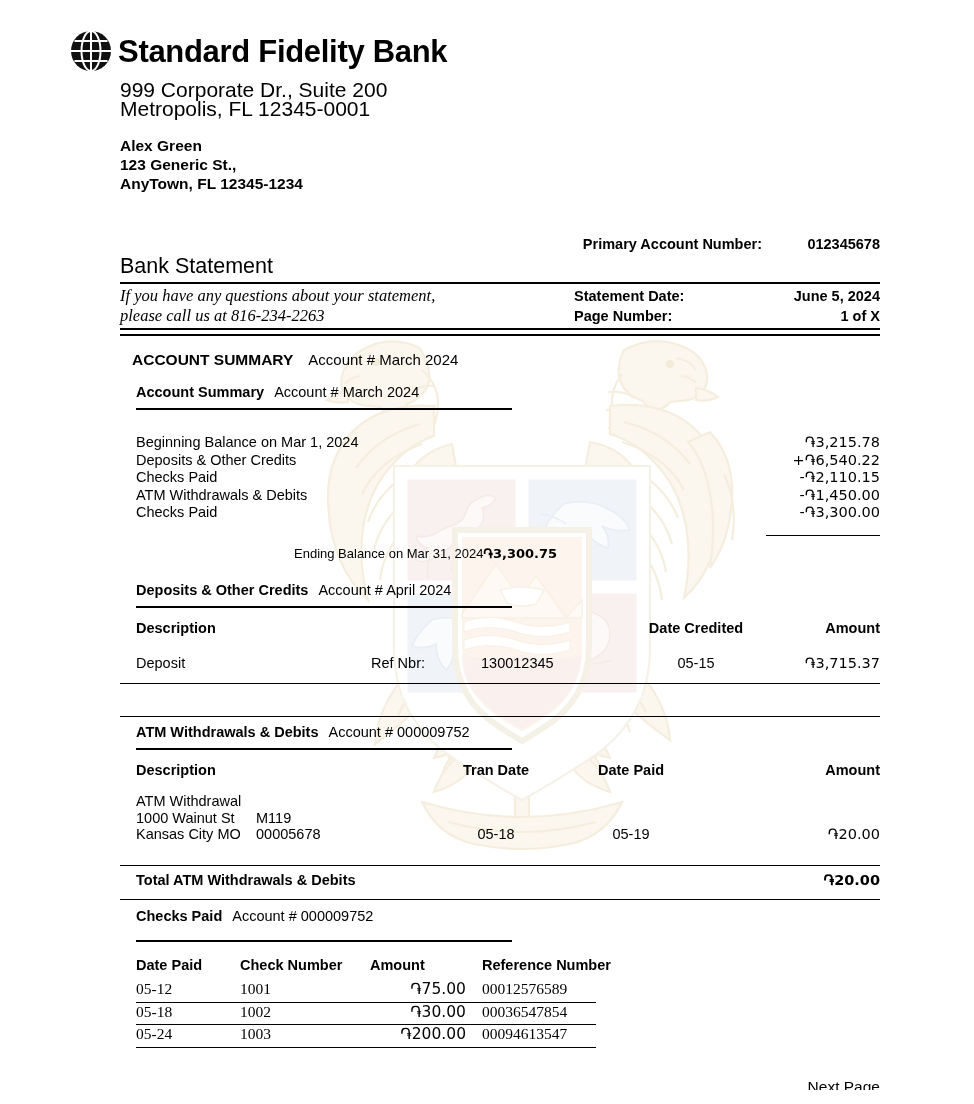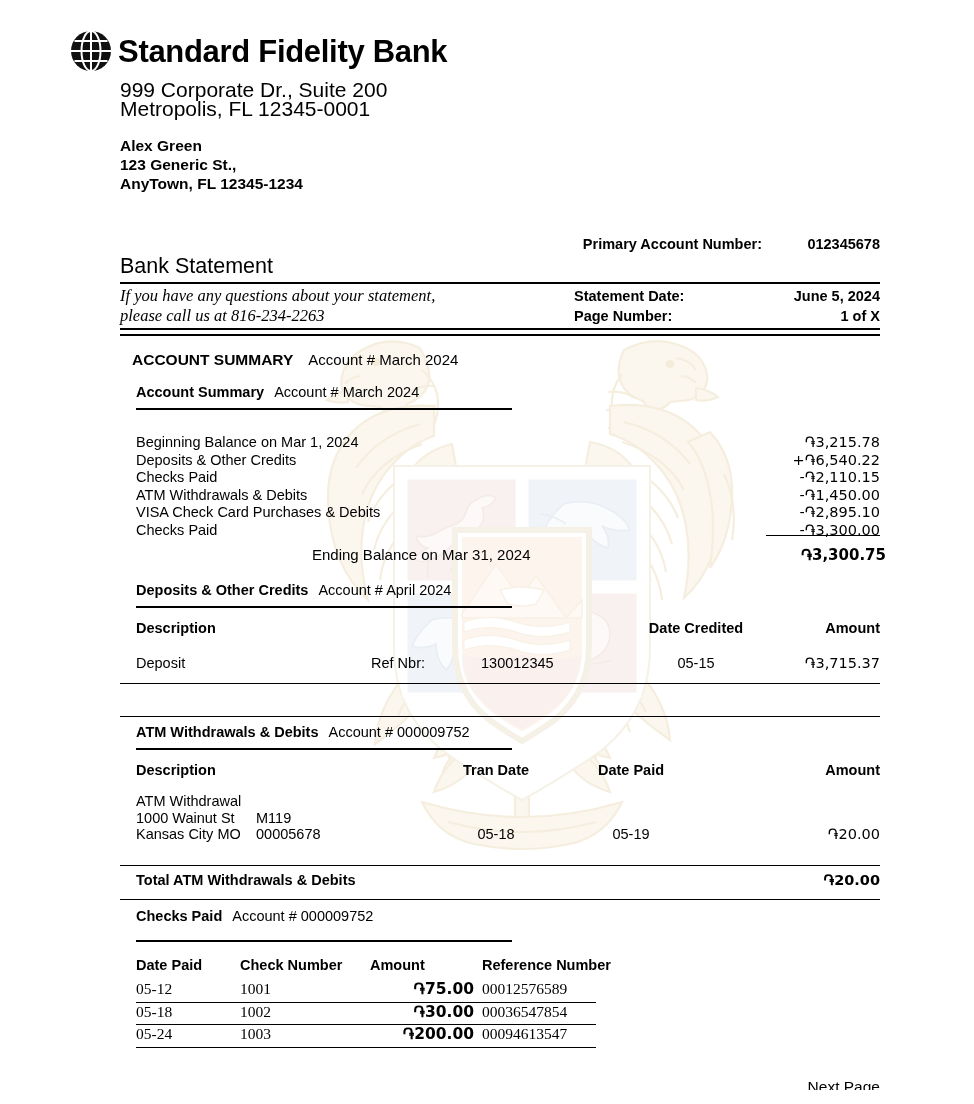--- a/index.html
+++ b/index.html
@@ -127,23 +127,23 @@
     left: 122px; top: 420px; width: 744px;
     font-size: 14.5px; line-height: 17.6px;
   }
   #summary-lines .srow { display: flex; justify-content: space-between; }
   #summary-lines .slab { white-space: nowrap; }
   #summary-lines .samt { text-align: right; white-space: nowrap; }
 
   #rule-4 { left: 752px; top: 521px; width: 114px; border-top: 1.3px solid #000; }
 
   #ending-balance {
-    left: 128px; top: 532px; width: 744px;
-    font-size: 15px; font-weight: bold;
-    display: flex; justify-content: space-between;
+    left: 110px; top: 532px; width: 744px;
+    font-size: 13px; font-weight: bold;
+    display: flex; justify-content: flex-start;
   }
   #ending-balance .eb-label {
     font-weight: normal; margin-left: 170px;
   }
   #ending-balance .eb-amt { font-weight: bold; }
 
   
   #dep-hdr {
     left: 122px; top: 568px;
     font-size: 14.5px; font-weight: bold;
@@ -231,21 +231,21 @@
 
   #chk-colhdr {
     left: 122px; top: 943px; width: 560px;
     font-size: 14.5px; font-weight: bold;
   }
   .grid-chk {
     display: grid;
     grid-template-columns: 104px 130px 112px 214px;
     align-items: baseline;
   }
-  .grid-chk .k-amt { text-align: right; padding-right: 8px; font-weight: bold; }
+  .grid-chk .k-amt { text-align: right; padding-right: 16px; }
 
   #chk-rows {
     left: 122px; top: 966px; width: 460px;
     font-family: "Liberation Serif", serif;
     font-size: 15.5px;
   }
   #chk-rows .chk-row {
     border-bottom: 1.4px solid #000;
     padding-bottom: 1px;
     height: 22.5px;
@@ -506,24 +506,20 @@
             <span class="slab">Deposits &amp; Other Credits</span>
             <span class="samt dram">+֏6,540.22</span>
           </div>
           <div class="srow">
             <span class="slab">Checks Paid</span>
             <span class="samt dram">-֏2,110.15</span>
           </div>
           <div class="srow">
             <span class="slab">ATM Withdrawals &amp; Debits</span>
             <span class="samt dram">-֏1,450.00</span>
-          </div>
-          <div class="srow">
-            <span class="slab">VISA Check Card Purchases &amp; Debits</span>
-            <span class="samt dram">-֏2,895.10</span>
           </div>
           <div class="srow">
             <span class="slab">Checks Paid</span>
             <span class="samt dram">-֏3,300.00</span>
           </div>
         </div>
 
       <div class="abs" id="rule-4"></div>
 
       <div class="abs" id="ending-balance">

